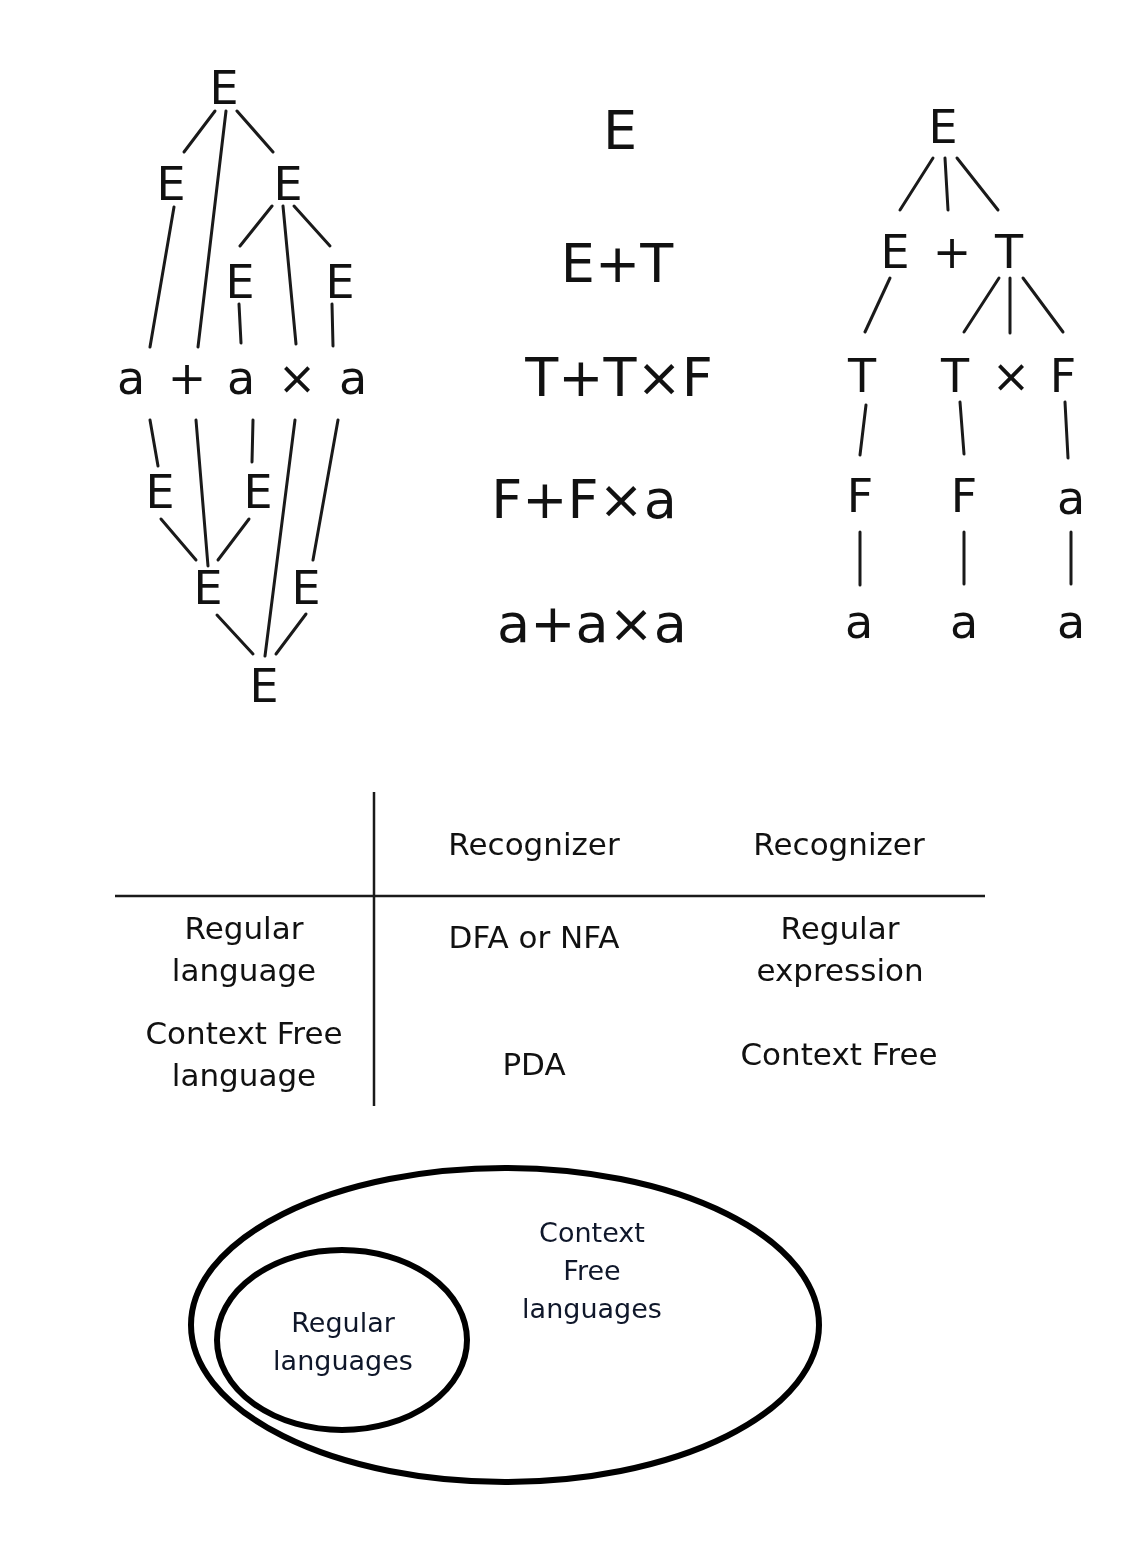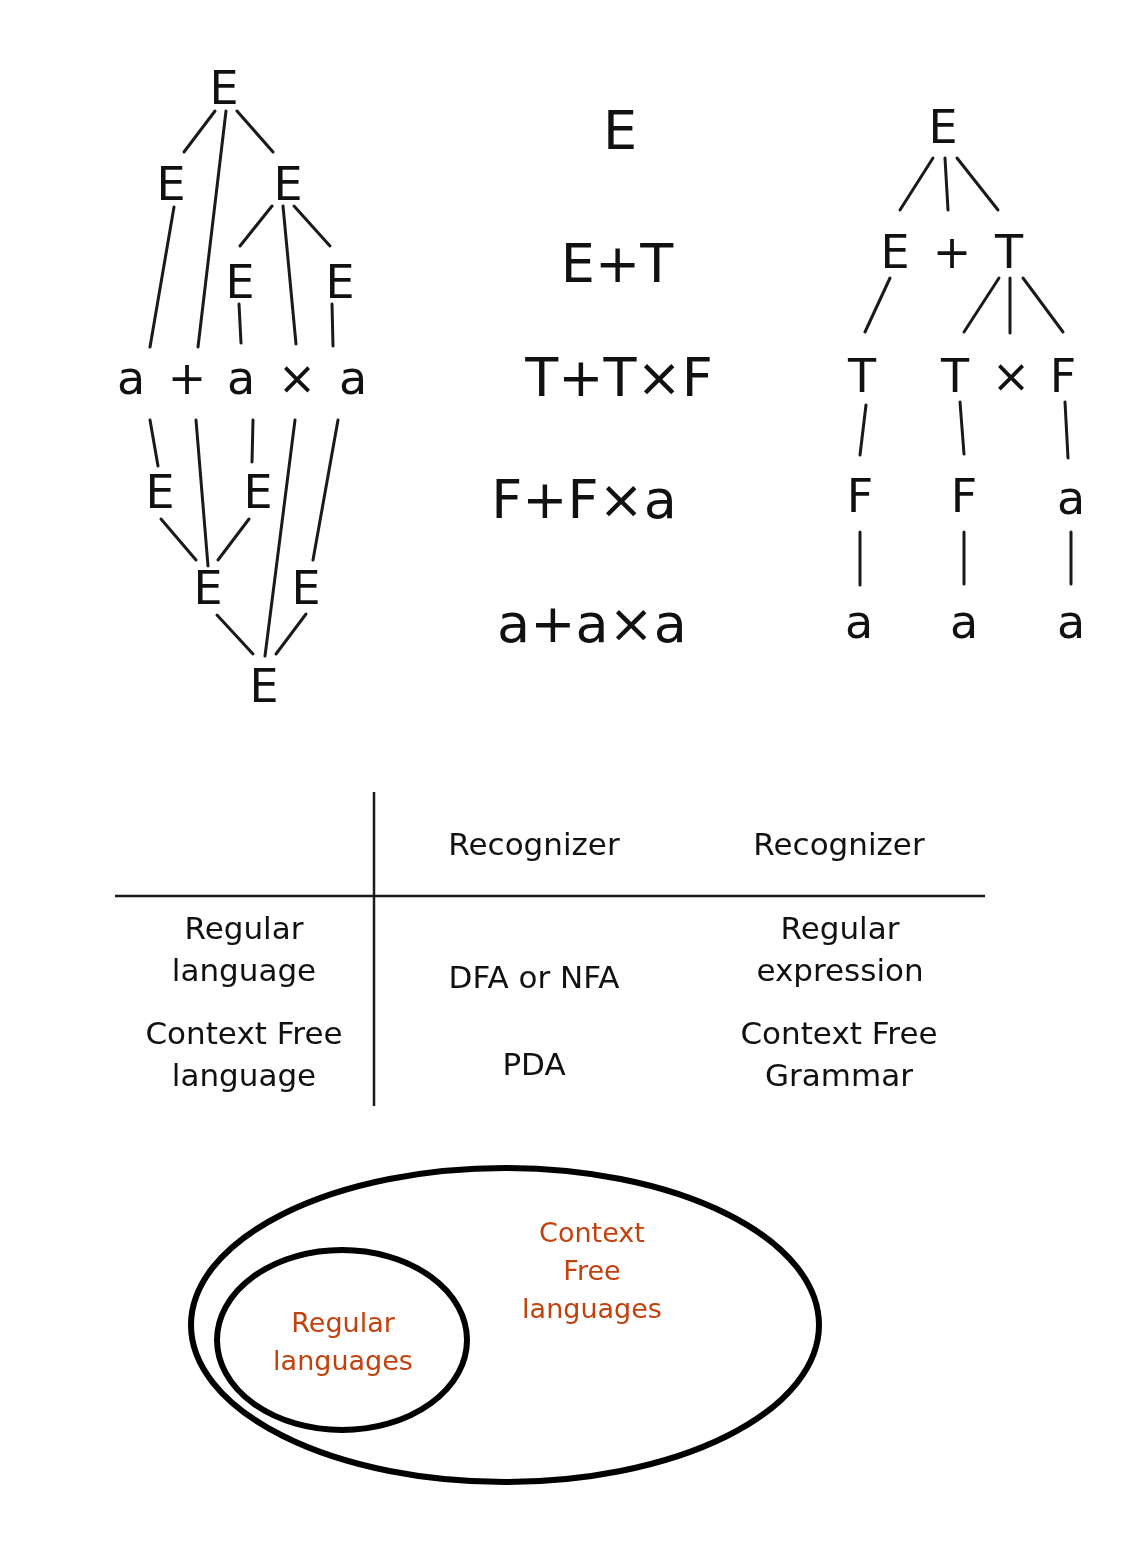--- a/index.html
+++ b/index.html
@@ -6,21 +6,21 @@
     body { width: 1136px; height: 1557px; position: relative; overflow: hidden;
            font-family: "DejaVu Sans", "Liberation Sans", sans-serif; color: #111; }
     svg { position: absolute; left: 0; top: 0; }
     .lbl { position: absolute; transform: translate(-50%, -50%); white-space: nowrap;
            line-height: 1; color: #111; }
     .big { font-size: 46px; }
     .deriv { font-size: 54px; }
     .cell { position: absolute; transform: translate(-50%, -50%); text-align: center;
             font-size: 31px; line-height: 42px; white-space: nowrap; color: #111; }
     .venn { position: absolute; transform: translate(-50%, -50%); text-align: center;
-            font-size: 27px; line-height: 38px; white-space: nowrap; color: #c2410c; }
+            font-size: 27px; line-height: 38px; white-space: nowrap; color: #0f172a; }
   </style>
 </head>
 <body>
 
 <svg id="lines" width="1136" height="1557" xmlns="http://www.w3.org/2000/svg">
   <g id="edges-left" stroke="#1a1a1a" stroke-width="3" stroke-linecap="round">
       <line x1="215" y1="111" x2="184" y2="152"></line>
       <line x1="226" y1="111" x2="198" y2="347"></line>
       <line x1="237" y1="111" x2="273" y2="152"></line>
       <line x1="174" y1="207" x2="150" y2="347"></line>
@@ -117,38 +117,37 @@
     <span>Recognizer</span>
   </div>
   <div class="cell" style="left:839px;top:844px">
     <span>Recognizer</span>
   </div>
 
   <div class="cell" style="left:244px;top:949px">
     <div>Regular</div>
     <div>language</div>
   </div>
-  <div class="cell" style="left:534px;top:977px">
+  <div class="cell" style="left:534px;top:937px">
     <div>DFA or NFA</div>
   </div>
   <div class="cell" style="left:840px;top:949px">
     <div>Regular</div>
     <div>expression</div>
   </div>
 
   <div class="cell" style="left:244px;top:1054px">
     <div>Context Free</div>
     <div>language</div>
   </div>
   <div class="cell" style="left:534px;top:1064px">
     <div>PDA</div>
   </div>
   <div class="cell" style="left:839px;top:1054px">
     <div>Context Free</div>
-    <div>Grammar</div>
   </div>
 </div>
 
 <div>
   <div class="venn" style="left:592px;top:1271px">
     <div>Context</div>
     <div>Free</div>
     <div>languages</div>
   </div>
   <div class="venn" style="left:343px;top:1342px">

